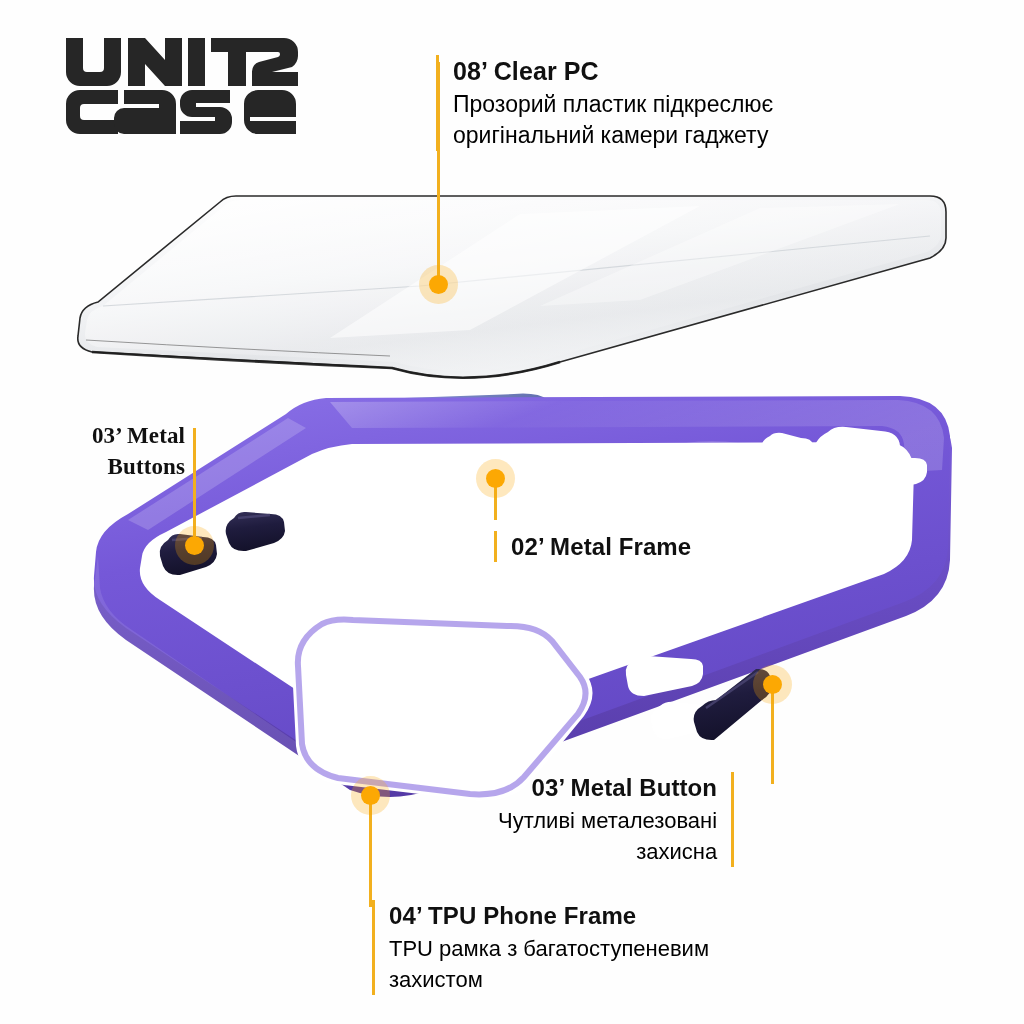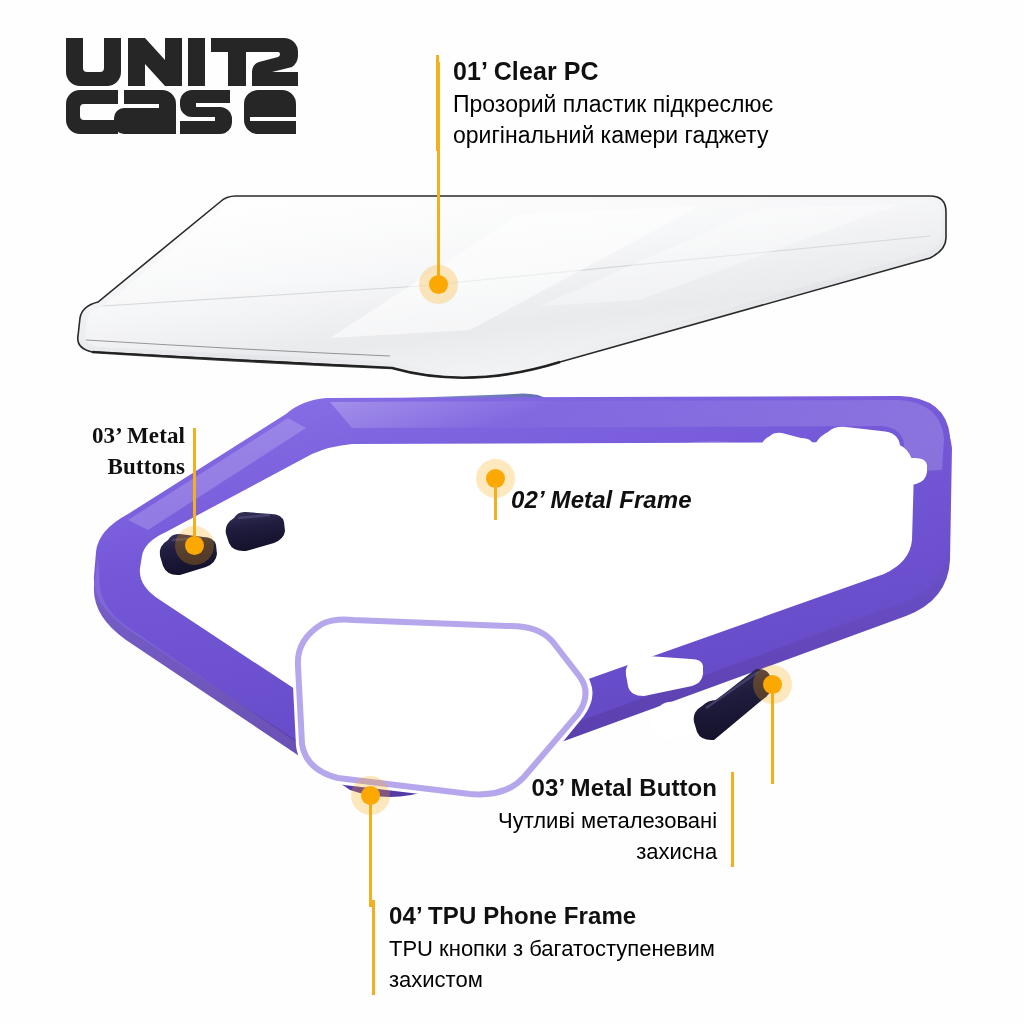--- a/index.html
+++ b/index.html
@@ -32,21 +32,21 @@
 
   
   .callout.bar-left{padding-left:14px;border-left:3px solid #F2B01E;}
   .callout.bar-right{padding-right:14px;border-right:3px solid #F2B01E;text-align:right;}
   .callout.plain{}
 
   .c01{left:436px;top:55px;}
   .c01 .title{font-size:25px;line-height:32px;}
   .c01 .desc{font-size:23px;line-height:31px;margin-top:2px;}
 
-  .c02{left:494px;top:484px;font-style:italic;}
+  .c02{left:494px;top:531px;}
   .c02 .title{font-size:24px;line-height:31px;}
   .c02 .desc{font-size:22px;line-height:31px;margin-top:2px;}
 
   .c03a{left:70px;top:420px;width:115px;text-align:right;}
   .c03a .title{font-size:23px;line-height:31px;font-family:Liberation Serif, serif;}
 
   .c03b{left:498px;top:772px;}
   .c03b .title{font-size:24px;line-height:31px;}
   .c03b .desc{font-size:22px;line-height:31px;margin-top:2px;}
 
@@ -278,21 +278,21 @@
 
   <div class="leader" style="left:369px;top:795px;width:3px;height:112px;"></div>
 
   <div class="dot" style="left:429px;top:275px;"></div>
   <div class="dot" style="left:486px;top:469px;"></div>
   <div class="dot" style="left:185px;top:536px;"></div>
   <div class="dot" style="left:763px;top:675px;"></div>
   <div class="dot" style="left:361px;top:786px;"></div>
 
   <div class="callout bar-left c01">
-    <div class="title">01’ Clear PC</div>
+    <div class="title">08’ Clear PC</div>
     <div class="desc">
       <div>Прозорий пластик підкреслює</div>
       <div>оригінальний камери гаджету</div>
     </div>
   </div>
 
   <div class="callout bar-left c02">
     <div class="title">02’ Metal Frame</div>
   </div>
 
@@ -305,18 +305,18 @@
     <div class="title">03’ Metal Button</div>
     <div class="desc">
       <div>Чутливі металезовані</div>
       <div>захисна</div>
     </div>
   </div>
 
   <div class="callout bar-left c04">
     <div class="title">04’ TPU Phone Frame</div>
     <div class="desc">
-      <div>TPU кнопки з багатоступеневим</div>
+      <div>TPU рамка з багатоступеневим</div>
       <div>захистом</div>
     </div>
   </div>
 
 </div>
 
 </body></html>

